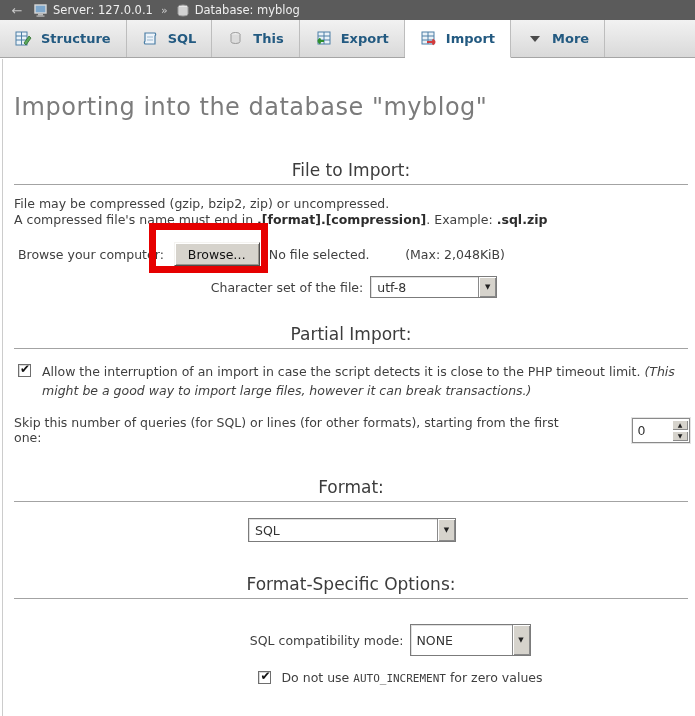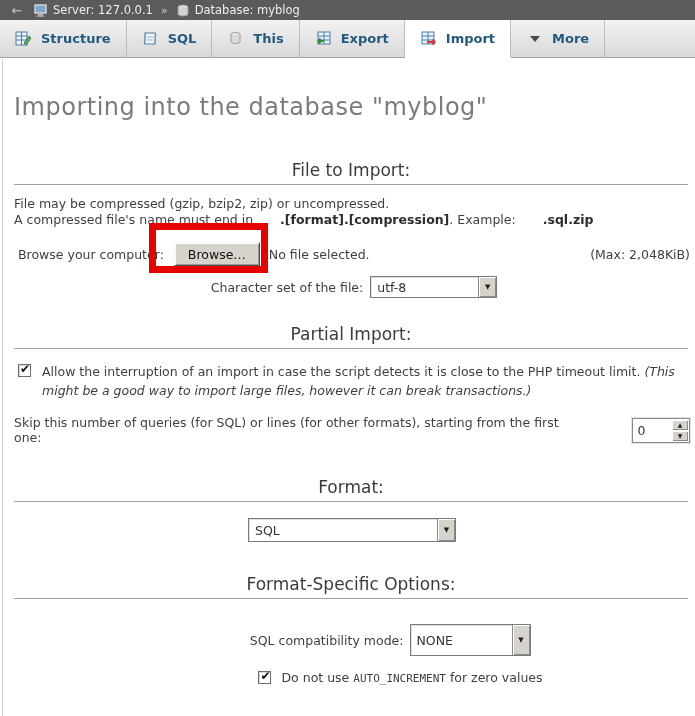--- a/index.html
+++ b/index.html
@@ -31,21 +31,21 @@
 
   
   .content { padding:0 5px 0 14px; position:relative; }
   h1.title { margin-top:35px; font-size:24px; font-weight:normal; color:#7b7b7b; letter-spacing:0.5px; }
 
   .sect-head { font-size:17px; font-weight:normal; color:#3c3c3c;
     border-bottom:1px solid #a3a3a3; padding-bottom:4px; margin-right:2px;text-align:center; }
   .s1 { margin-top:39px; } .s2 { margin-top:26px; } .s3 { margin-top:32px; } .s4 { margin-top:32px; }
 
   .para { margin-top:11px; line-height:16px; color:#3f3f3f; }
-  .para b { color:#2c2c2c;margin-left:23px; }
+  .para b { color:#2c2c2c; }
 
   .row { display:flex; align-items:center; margin-top:11px; color:#3f3f3f;justify-content:center; }
 
   
   .btn-classic { height:24px; padding:0 13px; font-size:12.5px; color:#111;
     background:#d6d3cc; border:1px solid; border-color:#f4f3f0 #4e4e4e #4e4e4e #f4f3f0;
     box-shadow:inset 1px 1px 0 #fff, inset -1px -1px 0 #9a968e; cursor:pointer;
     font-family:"DejaVu Sans","Liberation Sans",sans-serif; }
 
   
@@ -79,21 +79,21 @@
 
   
   .red-box { position:absolute; left:149px; top:223px; width:119px; height:50px;
     border:7px solid #e60000; z-index:5; pointer-events:none; }
 
   
   .go-btn { margin:31px 0 0 29px; padding:4px 17px; font-size:14px; font-weight:bold; color:#222;
     background:linear-gradient(#fefefe,#dedede); border:1px solid #a9a9a9; border-radius:12px;
     cursor:pointer; font-family:"DejaVu Sans","Liberation Sans",sans-serif; }
 
-  .max-note { margin-left:auto; }
+  .max-note { margin-left:auto; margin-right:185px; }
   .nofile { margin-left:9px; }
 </style>
 </head>
 <body>
 
 <div class="page">
 
   <div class="topbar">
     <span class="back-arrow">←</span>
     <span class="crumb">

